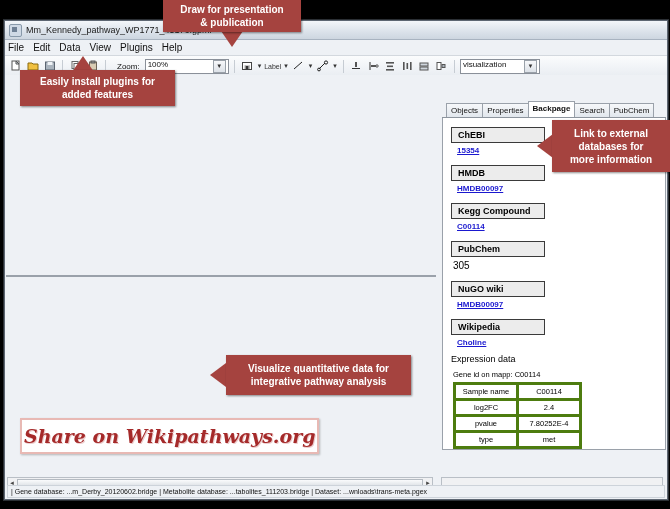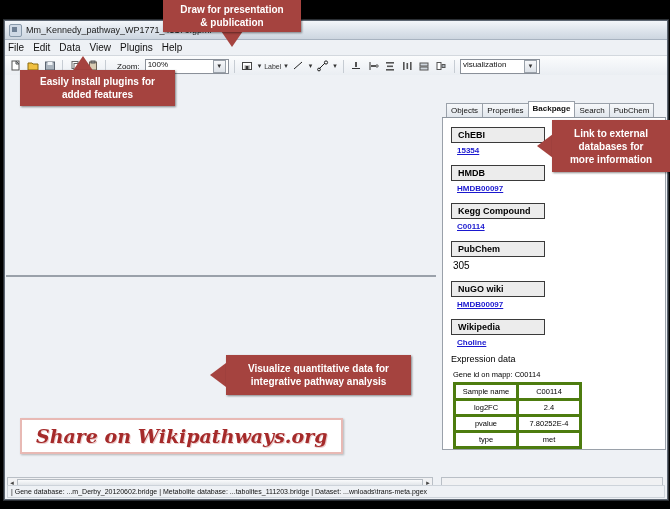--- a/index.html
+++ b/index.html
@@ -88,21 +88,21 @@
 
   
   .callout{position:absolute;background:#a5433f;color:#fff;font-weight:bold;text-align:center;
            font-size:10px;line-height:13px;display:flex;align-items:center;justify-content:center;
            box-shadow:1px 1px 2px rgba(0,0,0,.45);padding:3px 6px;box-sizing:border-box;z-index:40;}
   .arrowdown,.arrowup,.arrowleft{position:absolute;width:0;height:0;z-index:39;}
   .arrowdown{border-left:11px solid transparent;border-right:11px solid transparent;border-top:16px solid #a5433f;}
   .arrowup{border-left:11px solid transparent;border-right:11px solid transparent;border-bottom:16px solid #a5433f;}
   .arrowleft{border-top:12px solid transparent;border-bottom:12px solid transparent;border-right:16px solid #a5433f;}
   .sharebox{position:absolute;z-index:40;border:2px solid #e8b9b4;background:#fff;
-            padding:5px 14px;box-shadow:1px 1px 2px rgba(0,0,0,.25);}
+            padding:5px 2px;box-shadow:1px 1px 2px rgba(0,0,0,.25);}
   .sharebox span{font-family:"DejaVu Serif",serif;font-style:italic;font-weight:bold;font-size:19px;
                  color:#a52a2a;text-shadow:1px 1px 0 #eccccc;white-space:nowrap;}
   .handle{position:absolute;width:4px;height:4px;background:#ffff00;border:1px solid #000;z-index:20;}
 </style>
 </head>
 <body>
 
 <div id="root">
 
   <div class="window">

